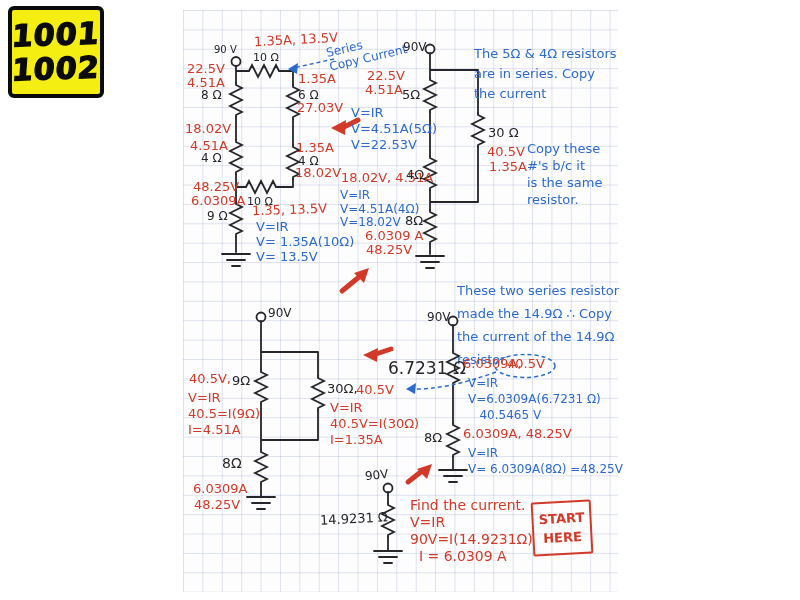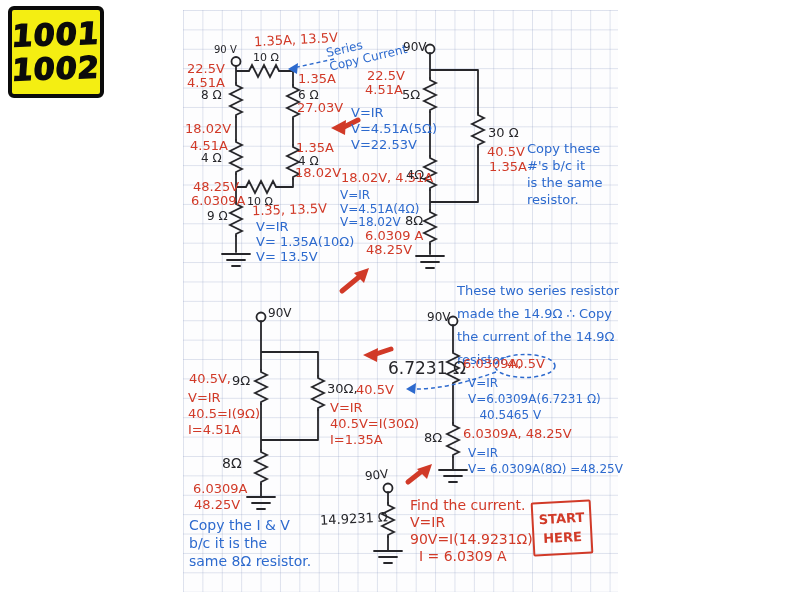--- a/index.html
+++ b/index.html
@@ -156,42 +156,42 @@
   <div class="lbl red" style="left:487px;top:145px;font-size:13px">40.5V</div>
   <div class="lbl red" style="left:489px;top:160px;font-size:13px">1.35A</div>
   <div class="lbl red" style="left:341px;top:171px;font-size:13px">18.02V, 4.51A</div>
   <div class="lbl ink" style="left:406px;top:168px;font-size:13px">4Ω</div>
   <div class="lbl blue" style="left:340px;top:189px;font-size:12px;line-height:13.5px">V=IR
 V=4.51A(4Ω)
 V=18.02V</div>
   <div class="lbl ink" style="left:405px;top:214px;font-size:13px">8Ω</div>
   <div class="lbl red" style="left:365px;top:229px;font-size:13px">6.0309 A</div>
   <div class="lbl red" style="left:366px;top:243px;font-size:13px">48.25V</div>
+  <div class="lbl blue" style="left:474px;top:44px;font-size:13px;line-height:20px">The 5Ω &amp; 4Ω resistors
+are in series. Copy
+the current</div>
   <div class="lbl blue" style="left:527px;top:140px;font-size:13px;line-height:17px">Copy these
 #'s b/c it
 is the same
 resistor.</div>
 
   <div class="lbl ink" style="left:268px;top:307px;font-size:12px">90V</div>
   <div class="lbl red" style="left:189px;top:372px;font-size:13px">40.5V,</div>
   <div class="lbl ink" style="left:232px;top:374px;font-size:13px">9Ω</div>
   <div class="lbl red" style="left:188px;top:390px;font-size:13px;line-height:16px">V=IR
 40.5=I(9Ω)
 I=4.51A</div>
   <div class="lbl ink" style="left:327px;top:382px;font-size:13px">30Ω,</div>
   <div class="lbl red" style="left:356px;top:383px;font-size:13px">40.5V</div>
   <div class="lbl red" style="left:330px;top:400px;font-size:13px;line-height:16px">V=IR
 40.5V=I(30Ω)
 I=1.35A</div>
   <div class="lbl ink" style="left:222px;top:456px;font-size:14px">8Ω</div>
   <div class="lbl red" style="left:193px;top:482px;font-size:13px">6.0309A</div>
   <div class="lbl red" style="left:194px;top:498px;font-size:13px">48.25V</div>
-  <div class="lbl blue" style="left:189px;top:516px;font-size:14px;line-height:18px">Copy the I &amp; V
-b/c it is the
-same 8Ω resistor.</div>
 
   <div class="lbl ink" style="left:427px;top:311px;font-size:12px">90V</div>
   <div class="lbl blue" style="left:457px;top:279px;font-size:13px;line-height:23px">These two series resistor
 made the 14.9Ω ∴ Copy
 the current of the 14.9Ω
 resistor.</div>
   <div class="lbl ink" style="left:388px;top:359px;font-size:17px">6.7231 Ω</div>
   <div class="lbl red" style="left:463px;top:357px;font-size:13px">6.0309A,</div>
   <div class="lbl red" style="left:507px;top:357px;font-size:13px">40.5V</div>
   <div class="lbl blue" style="left:468px;top:375px;font-size:12px;line-height:16px">V=IR

